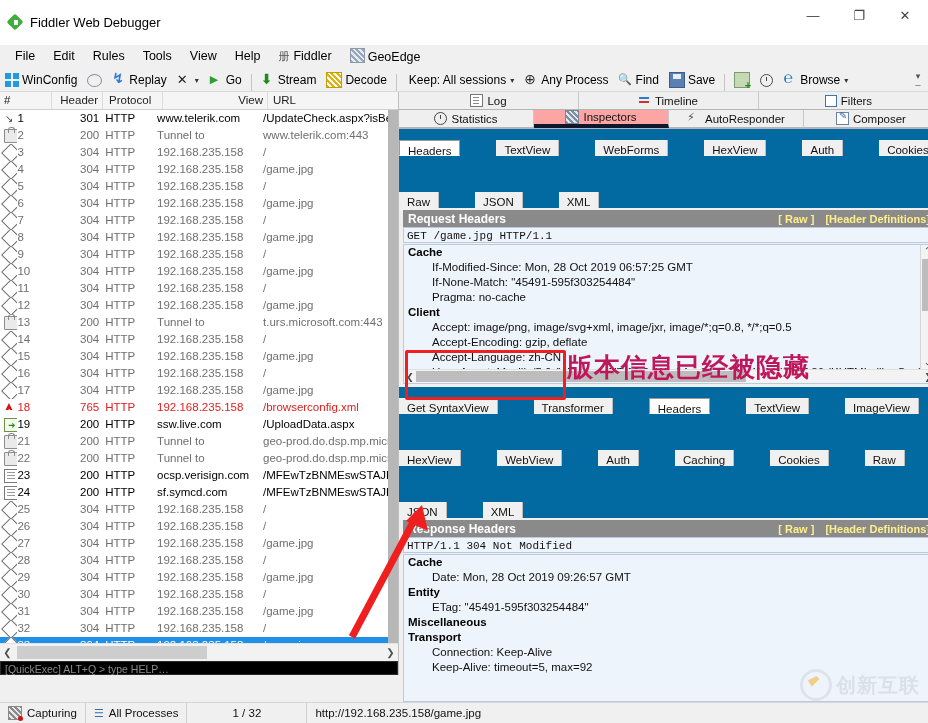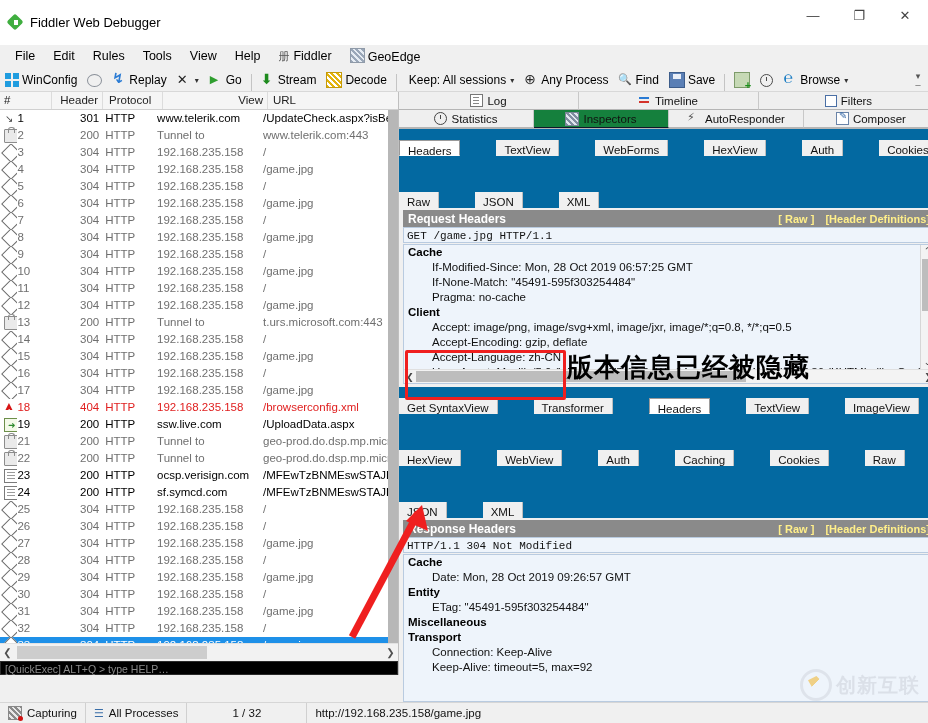--- a/index.html
+++ b/index.html
@@ -110,21 +110,21 @@
   .hsb .track{flex:1;height:13px;position:relative;}
   .hsb .thumb{position:absolute;left:2px;top:0;width:190px;height:13px;background:#cdcdcd;}
 
   .quickexec{position:absolute;left:0;bottom:0;right:0;height:14px;background:#000;color:#8c8c8c;font-size:10.5px;line-height:14px;padding-left:4px;box-sizing:border-box;border:1px solid #2b2b2b;}
 
   
   .tabrow{display:flex;height:18px;background:#e9e9e9;}
   .tabrow2{display:flex;height:18px;background:#e9e9e9;border-bottom:1px solid #b5b5b5;}
   .mtab{flex:1;display:flex;align-items:center;justify-content:center;gap:4px;font-size:11.5px;color:#111;
         border-right:1px solid #c8c8c8;border-bottom:1px solid #b5b5b5;background:#efefef;height:18px;box-sizing:border-box;}
-  .mtab.active{background:#15803d;border-bottom:1px solid #0f172a;}
+  .mtab.active{background:#fca5a5;border-bottom:4px solid #0f172a;}
   .ic-log{width:11px;height:11px;border:1px solid #777;background:#fff;}
   .ic-log::after{content:"";position:absolute;left:2px;top:2px;width:6px;height:1px;background:#888;box-shadow:0 3px 0 #888,0 6px 0 #888;}
   .ic-filter{width:10px;height:10px;border:1.5px solid #4a6fa5;background:#fff;}
   .ic-timeline{width:12px;height:10px;position:relative;}
   .ic-timeline::before{content:"";position:absolute;left:0;top:1px;width:10px;height:2px;background:#2a7bd4;box-shadow:0 4px 0 #d4332a;}
   .ic-stat{border:1.5px solid #444;border-radius:50%;width:11px;height:11px;}
   .ic-stat::after{content:"";position:absolute;left:5px;top:2px;width:1px;height:4px;background:#444;}
   .ic-insp{width:12px;height:12px;background:repeating-linear-gradient(45deg,#7f8da0 0 2px,#dfe6ee 2px 4px);border:1px solid #7a8696;}
   .ic-auto::before{content:"⚡";color:#555;font-size:11px;position:absolute;top:-1px;left:0;}
   .ic-comp{width:11px;height:11px;border:1px solid #6a84a8;background:#fff;}
@@ -148,21 +148,21 @@
   .hl-vsb{position:absolute;right:0;top:0;width:13px;bottom:0;background:#f3f3f3;border-left:1px solid #d6d6d6;}
   .hl-vsb .up,.hl-vsb .dn{height:13px;text-align:center;font-size:9px;color:#444;line-height:13px;}
   .hl-vsb .th{position:absolute;left:1px;top:14px;width:11px;height:52px;background:#bdbdbd;}
   .hl-hsb{position:absolute;left:0;right:0;bottom:0;height:13px;background:#f3f3f3;display:flex;align-items:center;border-top:1px solid #e0e0e0;}
   .hl-hsb .a{width:12px;text-align:center;font-size:9px;color:#444;}
   .hl-hsb .tr{flex:1;position:relative;height:11px;}
   .hl-hsb .th{position:absolute;left:0;top:0;width:330px;height:11px;background:#bdbdbd;}
 
   
   .redbox{position:absolute;border:3px solid #ef1f1f;border-radius:2px;pointer-events:none;}
-  .redtext{position:absolute;color:#000000;font-size:26px;font-weight:bold;
+  .redtext{position:absolute;color:#be185d;font-size:26px;font-weight:bold;
            font-family:"DejaVu Sans",sans-serif;white-space:nowrap;letter-spacing:1px;}
   .arrow{position:absolute;pointer-events:none;}
 
   
   .wm{position:absolute;right:8px;bottom:22px;display:flex;align-items:center;opacity:.5;}
   .wm .ring{width:26px;height:26px;border:3px solid #cfd4dc;border-radius:50%;position:relative;}
   .wm .ring::after{content:"";position:absolute;left:5px;top:4px;width:14px;height:14px;
       background:linear-gradient(135deg,#f0ad13 0 50%,transparent 50%);clip-path:polygon(0 30%,60% 0,100% 40%,40% 100%);}
   .wm .txt{font-size:20px;font-weight:bold;color:#c9ced7;margin-left:4px;letter-spacing:1px;}
 
@@ -418,21 +418,21 @@
             <div class="c c-ico"><span class="ricon ri-img"></span></div>
             <div class="c c-num">17</div>
             <div class="c c-result">304</div>
             <div class="c c-proto">HTTP</div>
             <div class="c c-host">192.168.235.158</div>
             <div class="c c-url">/game.jpg</div>
           </div>
           <div class="row err">
             <div class="c c-ico"><span class="ricon ri-warn"></span></div>
             <div class="c c-num">18</div>
-            <div class="c c-result">404</div>
+            <div class="c c-result">765</div>
             <div class="c c-proto">HTTP</div>
             <div class="c c-host">192.168.235.158</div>
             <div class="c c-url">/browserconfig.xml</div>
           </div>
           <div class="row dark">
             <div class="c c-ico"><span class="ricon ri-post"></span></div>
             <div class="c c-num">19</div>
             <div class="c c-result">200</div>
             <div class="c c-proto">HTTP</div>
             <div class="c c-host">ssw.live.com</div>

